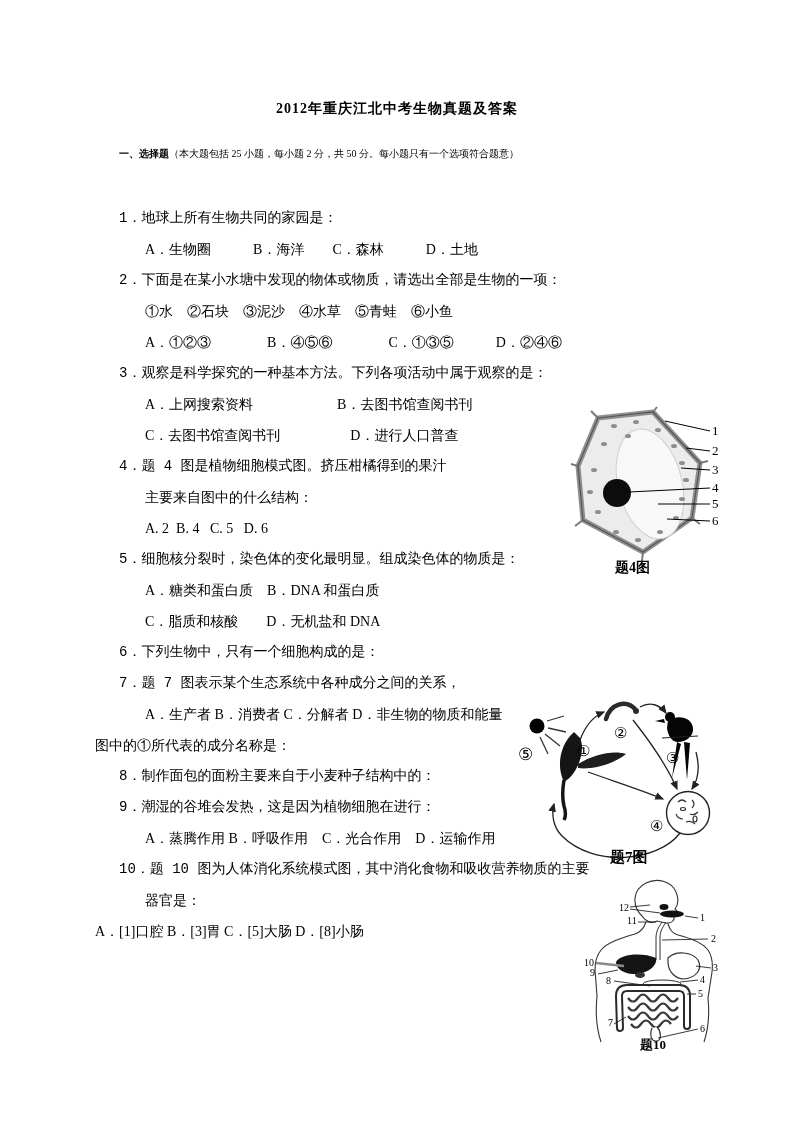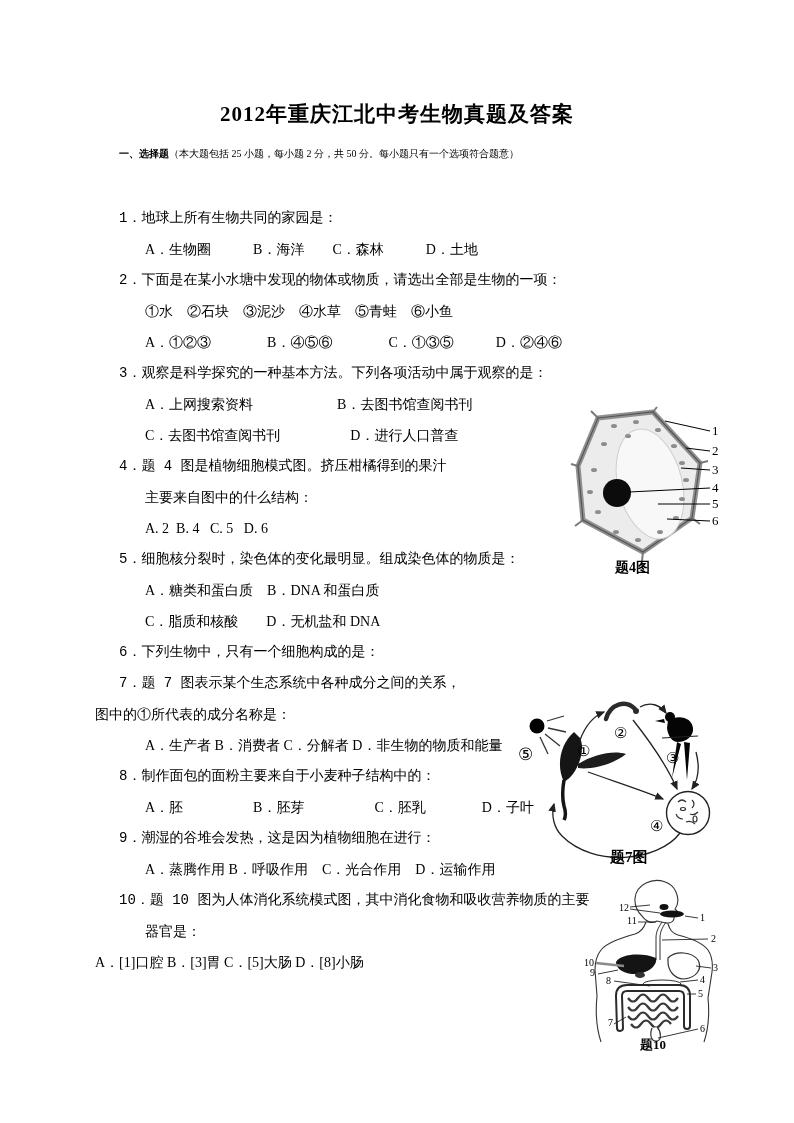--- a/index.html
+++ b/index.html
@@ -3,21 +3,21 @@
 <meta charset="utf-8">
 <style>
   html,body { margin:0; padding:0; background:#ffffff; }
   .page {
     position:relative; width:794px; height:1123px; background:#fff;
     font-family:"Liberation Serif","DejaVu Serif",serif; color:#000;
     overflow:hidden; margin:0 auto;
   }
   .title {
     position:absolute; top:100px; left:0; width:100%;
-    text-align:center; font-size:21px; font-weight:bold; letter-spacing:1px;
+    text-align:center; font-size:14px; font-weight:bold; letter-spacing:1px;
   }
   .section { position:absolute; left:119px; top:147px; font-size:10px; white-space:pre; }
   .section .bold { font-weight:bold; }
   .content { position:absolute; left:91px; top:203px; width:700px; }
   .line { height:31px; line-height:31px; font-size:14px; white-space:pre; }
   .i0 { padding-left:4px; }
   .i1 { padding-left:28px;font-family:Liberation Mono, monospace; }
   .i2 { padding-left:54px; }
   .fig { position:absolute; }
   svg text { font-family:"Liberation Serif","DejaVu Serif",serif; fill:#000; }
@@ -41,24 +41,23 @@
     <div class="line i2">A．上网搜索资料　　　　　　B．去图书馆查阅书刊</div>
     <div class="line i2">C．去图书馆查阅书刊　　　　　D．进行人口普查</div>
     <div class="line i1">4．题 4 图是植物细胞模式图。挤压柑橘得到的果汁</div>
     <div class="line i2">主要来自图中的什么结构：</div>
     <div class="line i2">A. 2  B. 4   C. 5   D. 6</div>
     <div class="line i1">5．细胞核分裂时，染色体的变化最明显。组成染色体的物质是：</div>
     <div class="line i2">A．糖类和蛋白质　B．DNA 和蛋白质</div>
     <div class="line i2">C．脂质和核酸　　D．无机盐和 DNA</div>
     <div class="line i1">6．下列生物中，只有一个细胞构成的是：</div>
     <div class="line i1">7．题 7 图表示某个生态系统中各种成分之间的关系，</div>
+    <div class="line i2">A．生产者 B．消费者 C．分解者 D．非生物的物质和能量</div>
     <div class="line i0">图中的①所代表的成分名称是：</div>
-    <div class="line i2">A．生产者 B．消费者 C．分解者 D．非生物的物质和能量</div>
     <div class="line i1">8．制作面包的面粉主要来自于小麦种子结构中的：</div>
-    <div class="line i2">A．胚　　　　　B．胚芽　　　　　C．胚乳　　　　D．子叶</div>
     <div class="line i1">9．潮湿的谷堆会发热，这是因为植物细胞在进行：</div>
     <div class="line i2">A．蒸腾作用 B．呼吸作用　C．光合作用　D．运输作用</div>
     <div class="line i1">10．题 10 图为人体消化系统模式图，其中消化食物和吸收营养物质的主要</div>
     <div class="line i2">器官是：</div>
     <div class="line i0">A．[1]口腔 B．[3]胃 C．[5]大肠 D．[8]小肠</div>
   </div>
 
   <div class="fig" style="left:570px; top:406px; width:224px; height:182px;">
     <svg width="224" height="182" viewBox="0 0 224 182">
       <polygon points="28,12 83,6 130,57 122,112 73,146 13,114 8,60" fill="#ececec" stroke="#909090" stroke-width="5" stroke-linejoin="round"></polygon>

